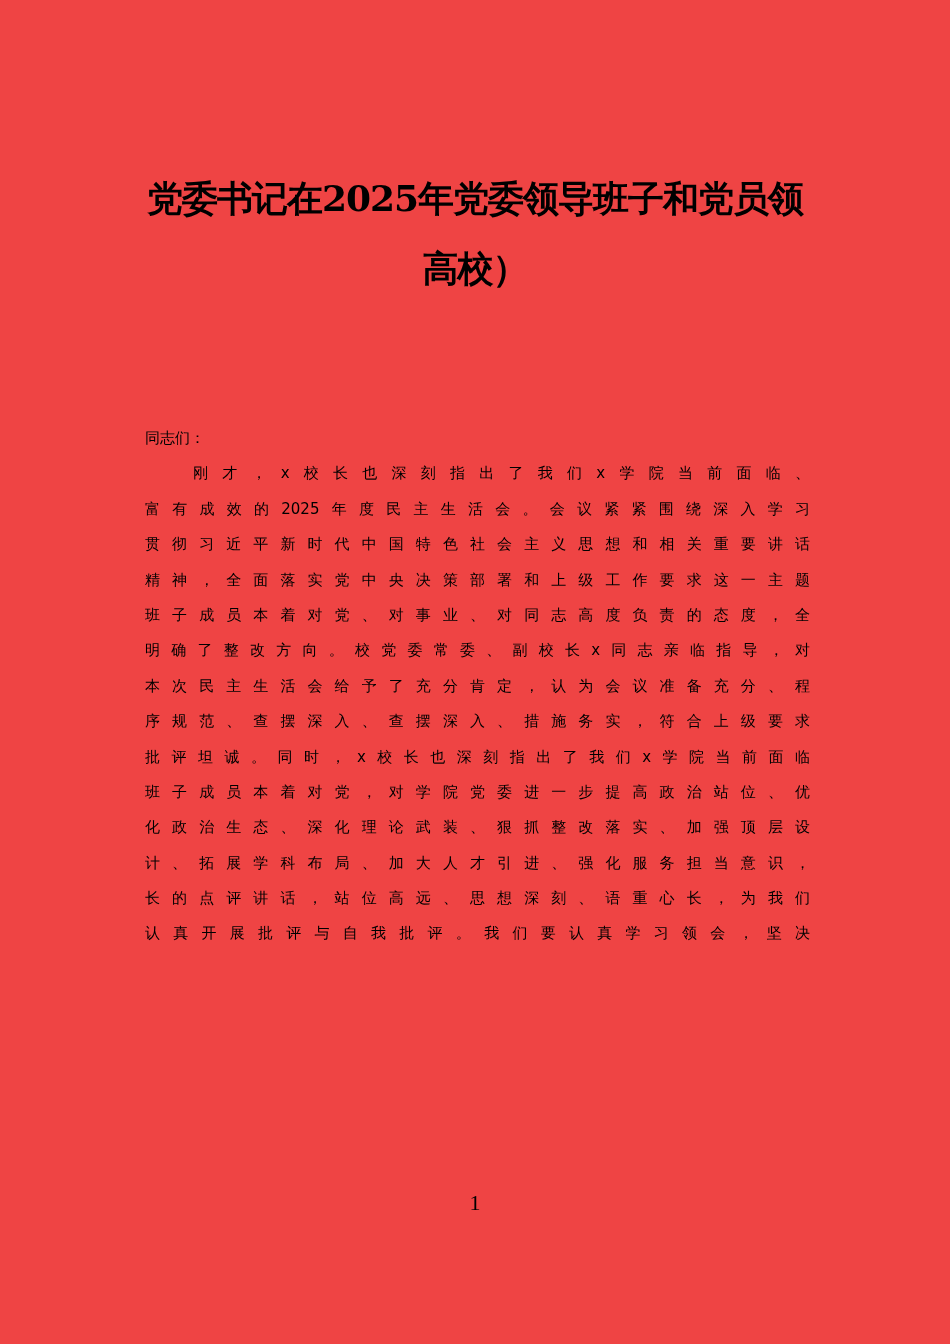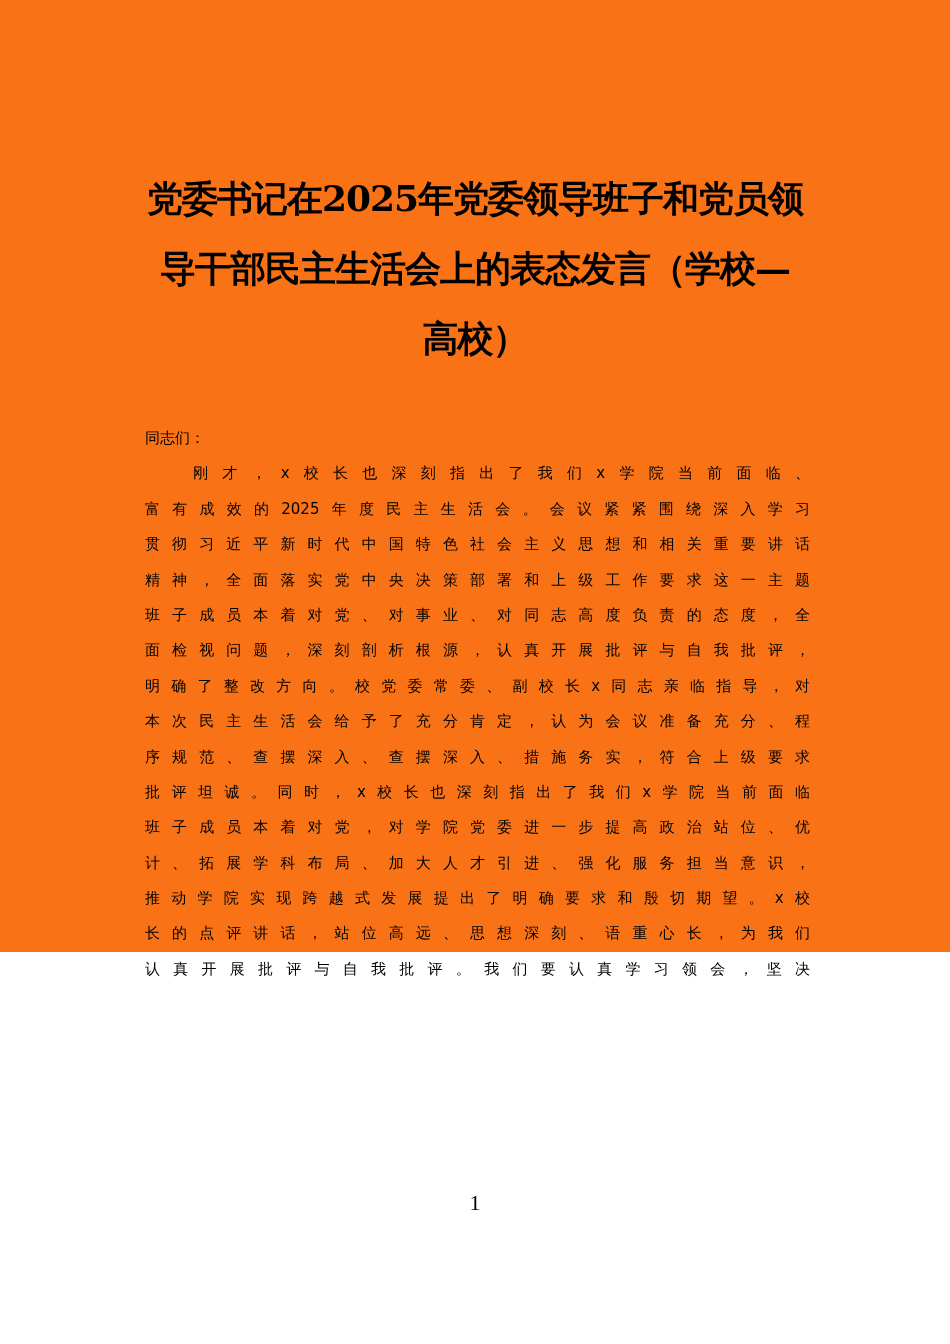--- a/index.html
+++ b/index.html
@@ -12,22 +12,22 @@
       height: 1344px;
       position: relative;
       overflow: hidden;
       font-family: "DejaVu Serif", "Liberation Serif", serif;
       color: #000000;
     }
     .page {
       position: absolute;
       left: 0; top: 0;
       width: 950px;
-      height: 952px;
-      background: #f97316;
+      height: 1344px;
+      background: #ef4444;
     }
     .title {
       position: absolute;
       left: 140px;
       width: 670px;
       top: 163px;
       text-align: center;
       font-family: "DejaVu Serif", "Liberation Serif", serif;
       font-weight: bold;
       font-size: 36px;
@@ -71,38 +71,36 @@
       font-size: 22px;
     }
   </style>
 </head>
 <body>
 
 <div class="page">
 
   <div class="title">
     <span class="title-line">党委书记在2025年党委领导班子和党员领</span>
-    <span class="title-line">导干部民主生活会上的表态发言（学校—</span>
     <span class="title-line">高校）</span>
   </div>
 
   <div class="body">
     <span class="line salutation">同志们：</span>
     <span class="line indent">刚才，x校长也深刻指出了我们x学院当前面临、</span>
     <span class="line">富有成效的2025年度民主生活会。会议紧紧围绕深入学习</span>
     <span class="line">贯彻习近平新时代中国特色社会主义思想和相关重要讲话</span>
     <span class="line">精神，全面落实党中央决策部署和上级工作要求这一主题</span>
     <span class="line">班子成员本着对党、对事业、对同志高度负责的态度，全</span>
-    <span class="line">面检视问题，深刻剖析根源，认真开展批评与自我批评，</span>
     <span class="line">明确了整改方向。校党委常委、副校长x同志亲临指导，对</span>
     <span class="line">本次民主生活会给予了充分肯定，认为会议准备充分、程</span>
     <span class="line">序规范、查摆深入、查摆深入、措施务实，符合上级要求</span>
     <span class="line">批评坦诚。同时，x校长也深刻指出了我们x学院当前面临</span>
     <span class="line">班子成员本着对党，对学院党委进一步提高政治站位、优</span>
+    <span class="line">化政治生态、深化理论武装、狠抓整改落实、加强顶层设</span>
     <span class="line">计、拓展学科布局、加大人才引进、强化服务担当意识，</span>
-    <span class="line">推动学院实现跨越式发展提出了明确要求和殷切期望。x校</span>
     <span class="line">长的点评讲话，站位高远、思想深刻、语重心长，为我们</span>
     <span class="line">认真开展批评与自我批评。我们要认真学习领会，坚决</span>
   </div>
 
   <div class="page-number">1</div>
 
 </div>
 
 </body></html>

